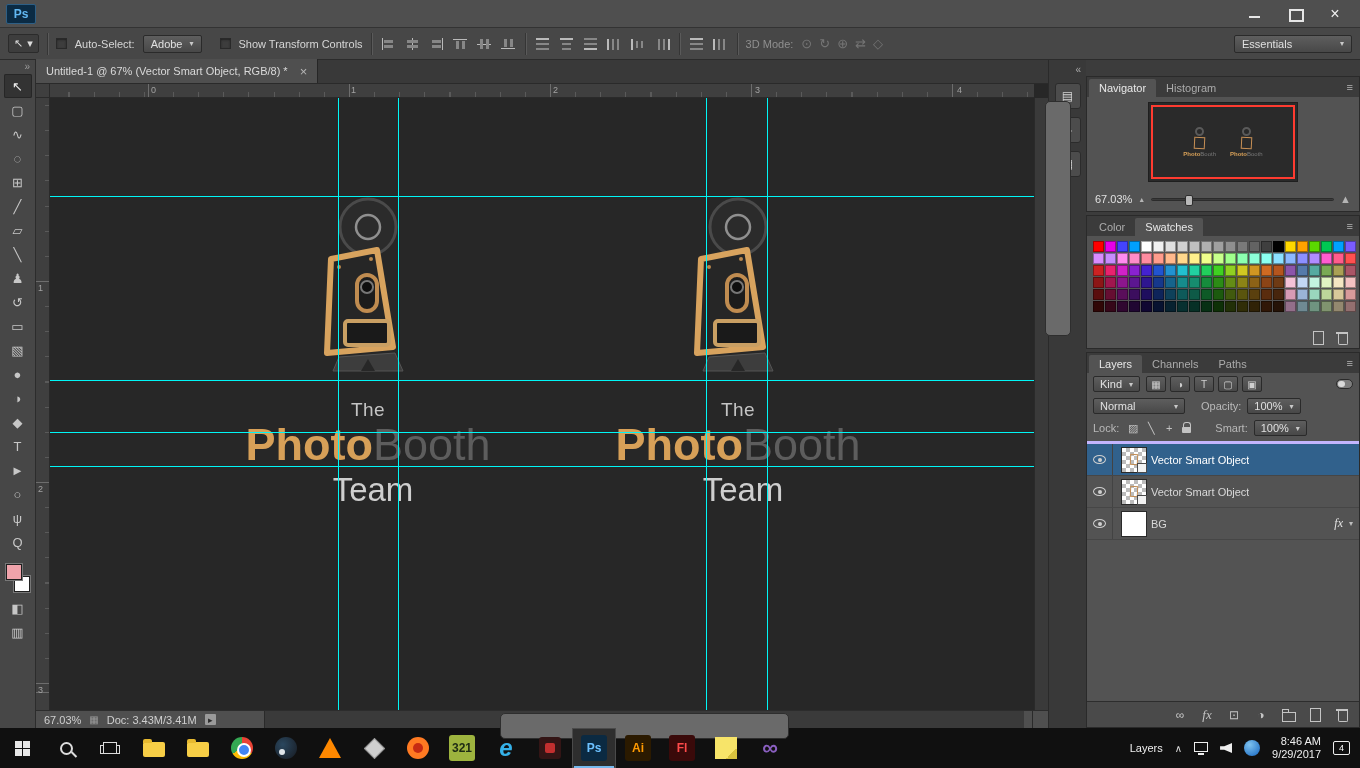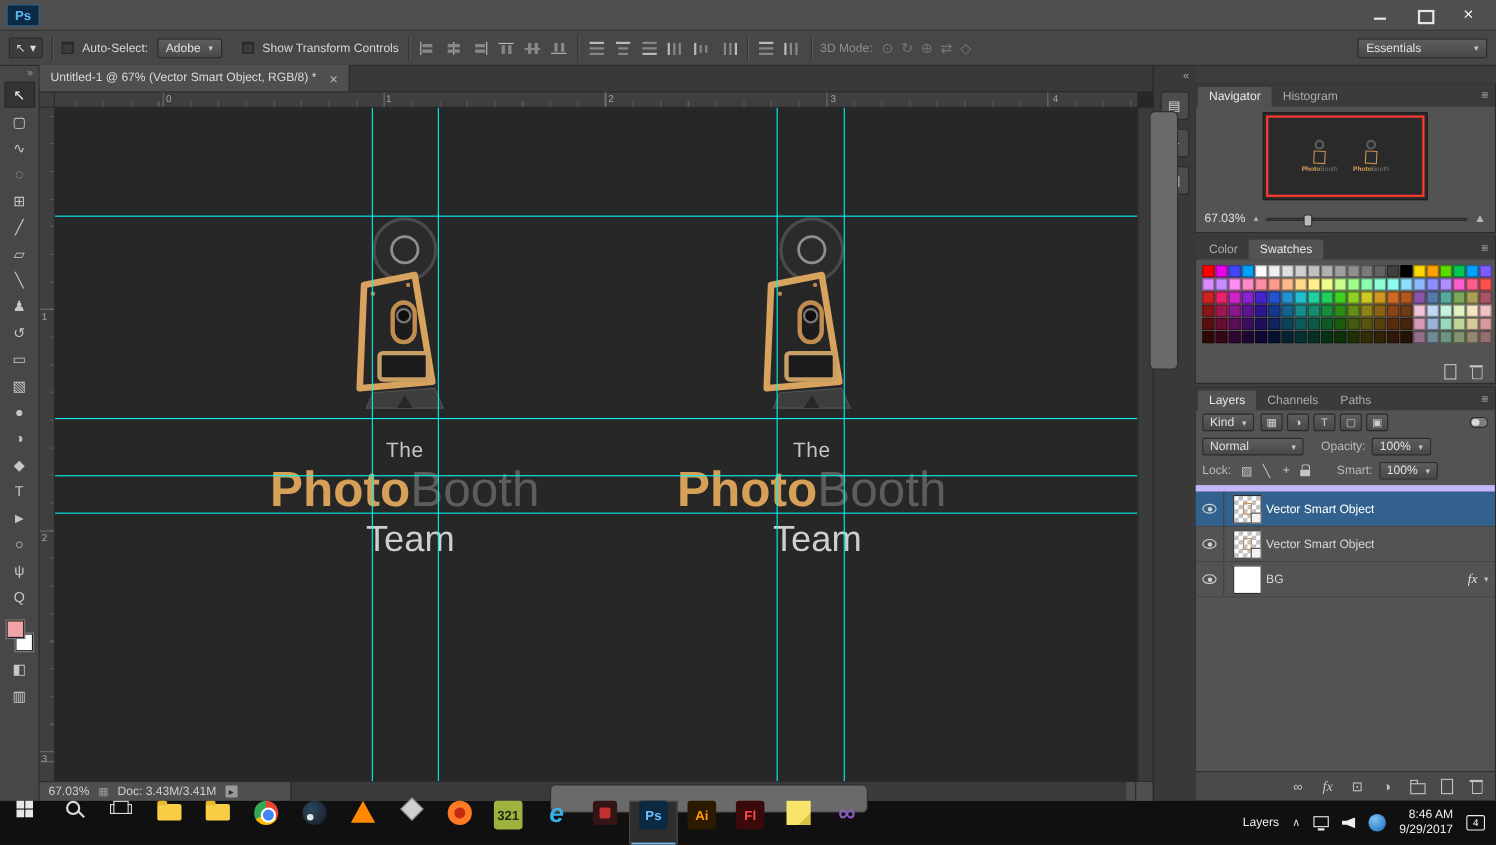--- a/index.html
+++ b/index.html
@@ -172,21 +172,21 @@
   .flt-ic{width:20px;height:16px;background:linear-gradient(#5e5e5e,#484848);border:1px solid #2a2a2a;border-radius:2px;
           display:inline-flex;align-items:center;justify-content:center;color:#cfcfcf;font-size:10px}
   .flt-toggle{margin-left:auto;width:17px;height:10px;background:#7d7d7d;border:1px solid #2a2a2a;border-radius:5px;position:relative}
   .flt-toggle::after{content:"";position:absolute;left:1px;top:1px;width:7px;height:6px;background:#d9d9d9;border-radius:3px}
   .dim-label{color:#b9b9b9}
   .lock-ic{width:16px;height:16px;display:inline-flex;align-items:center;justify-content:center;color:#c3c3c3;font-size:11px}
   .css-lock{position:relative}
   .css-lock::before{content:"";position:absolute;left:4px;top:2px;width:6px;height:5px;border:1px solid #c3c3c3;border-bottom:none;border-radius:3px 3px 0 0}
   .css-lock::after{content:"";position:absolute;left:3px;top:7px;width:9px;height:6px;background:#c3c3c3;border-radius:1px}
 
-  .layer-list{border-top:6px solid #c4b5fd;margin-top:2px}
+  .layer-list{border-top:3px solid #c4b5fd;margin-top:2px}
   .layer-row{height:32px;display:flex;align-items:center;border-bottom:1px solid #464646;padding-right:6px}
   .layer-row.sel{background:#31618c;color:#fff}
   .eye-cell{width:26px;align-self:stretch;border-right:1px solid #434343;display:flex;align-items:center;justify-content:center}
   .eye{position:relative;width:13px;height:9px;border:1px solid #d0d0d0;border-radius:50%}
   .eye::after{content:"";position:absolute;left:3.5px;top:1.5px;width:4px;height:4px;background:#d0d0d0;border-radius:50%}
   .thumb{position:relative;width:26px;height:26px;margin:0 4px 0 8px;border:1px solid #2a2a2a;flex:none}
   .thumb.smart-object{background-color:#fff;
       background-image:linear-gradient(45deg,#bcbcbc 25%,transparent 25%,transparent 75%,#bcbcbc 75%),
                        linear-gradient(45deg,#bcbcbc 25%,#ffffff 25%,#ffffff 75%,#bcbcbc 75%);
       background-size:8px 8px;background-position:0 0,4px 4px}
@@ -205,21 +205,21 @@
   .ic-fx{font-style:italic;font-family:"Liberation Serif",serif;font-size:13px}
   .ic-folder{width:14px}
   .ic-folder::before{content:"";position:absolute;left:1px;top:1px;width:5px;height:2px;border:1px solid #c4c4c4;border-bottom:none}
   .ic-folder::after{content:"";position:absolute;left:1px;top:4px;width:12px;height:8px;border:1px solid #c4c4c4}
   .ic-page::before{content:"";position:absolute;left:2px;top:0;width:9px;height:12px;border:1px solid #c4c4c4}
   .ic-trash::before{content:"";position:absolute;left:3px;top:3px;width:8px;height:10px;border:1px solid #c4c4c4;border-top:none;border-radius:0 0 2px 2px}
   .ic-trash::after{content:"";position:absolute;left:1px;top:1px;width:12px;height:2px;background:#c4c4c4}
 
   
   .taskbar{height:40px;background:#101010;display:flex;align-items:stretch}
-  .tslot{width:44px;display:flex;align-items:flex-start;justify-content:center;position:relative;flex:none}
+  .tslot{width:44px;display:flex;align-items:center;justify-content:center;position:relative;flex:none}
   .tslot.active{background:#2e2e2e;box-shadow:inset 0 0 0 1px #4a4a4a}
   .tslot.active::after{content:"";position:absolute;left:2px;right:2px;bottom:0;height:2px;background:#76b9ed}
   .win-grid{width:15px;height:15px;background:
       linear-gradient(#e8e8e8,#e8e8e8) 0 0/7px 7px no-repeat,
       linear-gradient(#e8e8e8,#e8e8e8) 8px 0/7px 7px no-repeat,
       linear-gradient(#e8e8e8,#e8e8e8) 0 8px/7px 7px no-repeat,
       linear-gradient(#e8e8e8,#e8e8e8) 8px 8px/7px 7px no-repeat}
   .mag{position:relative;width:13px;height:13px;border:2px solid #dcdcdc;border-radius:50%}
   .mag::after{content:"";position:absolute;right:-4px;bottom:-5px;width:2px;height:7px;background:#dcdcdc;transform:rotate(-45deg)}
   .tv{position:relative;width:14px;height:12px;border:1px solid #dcdcdc}

